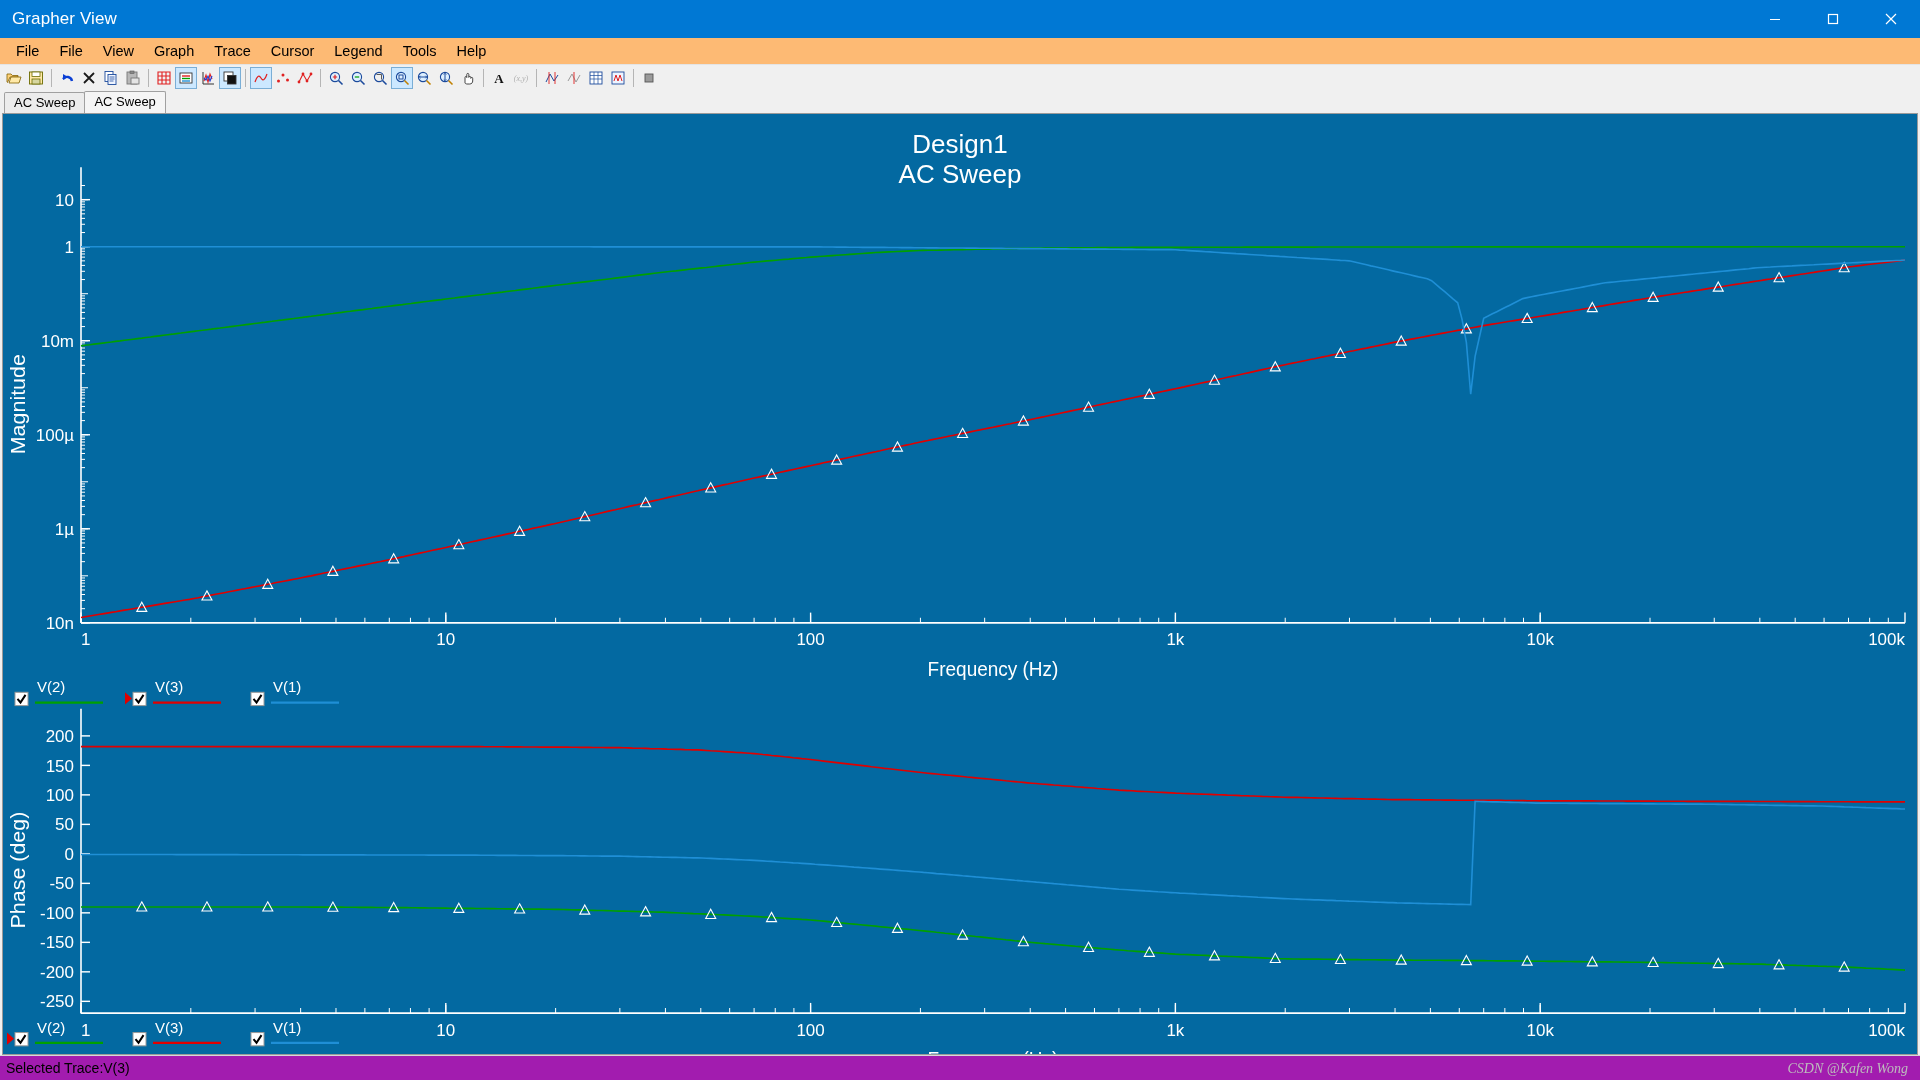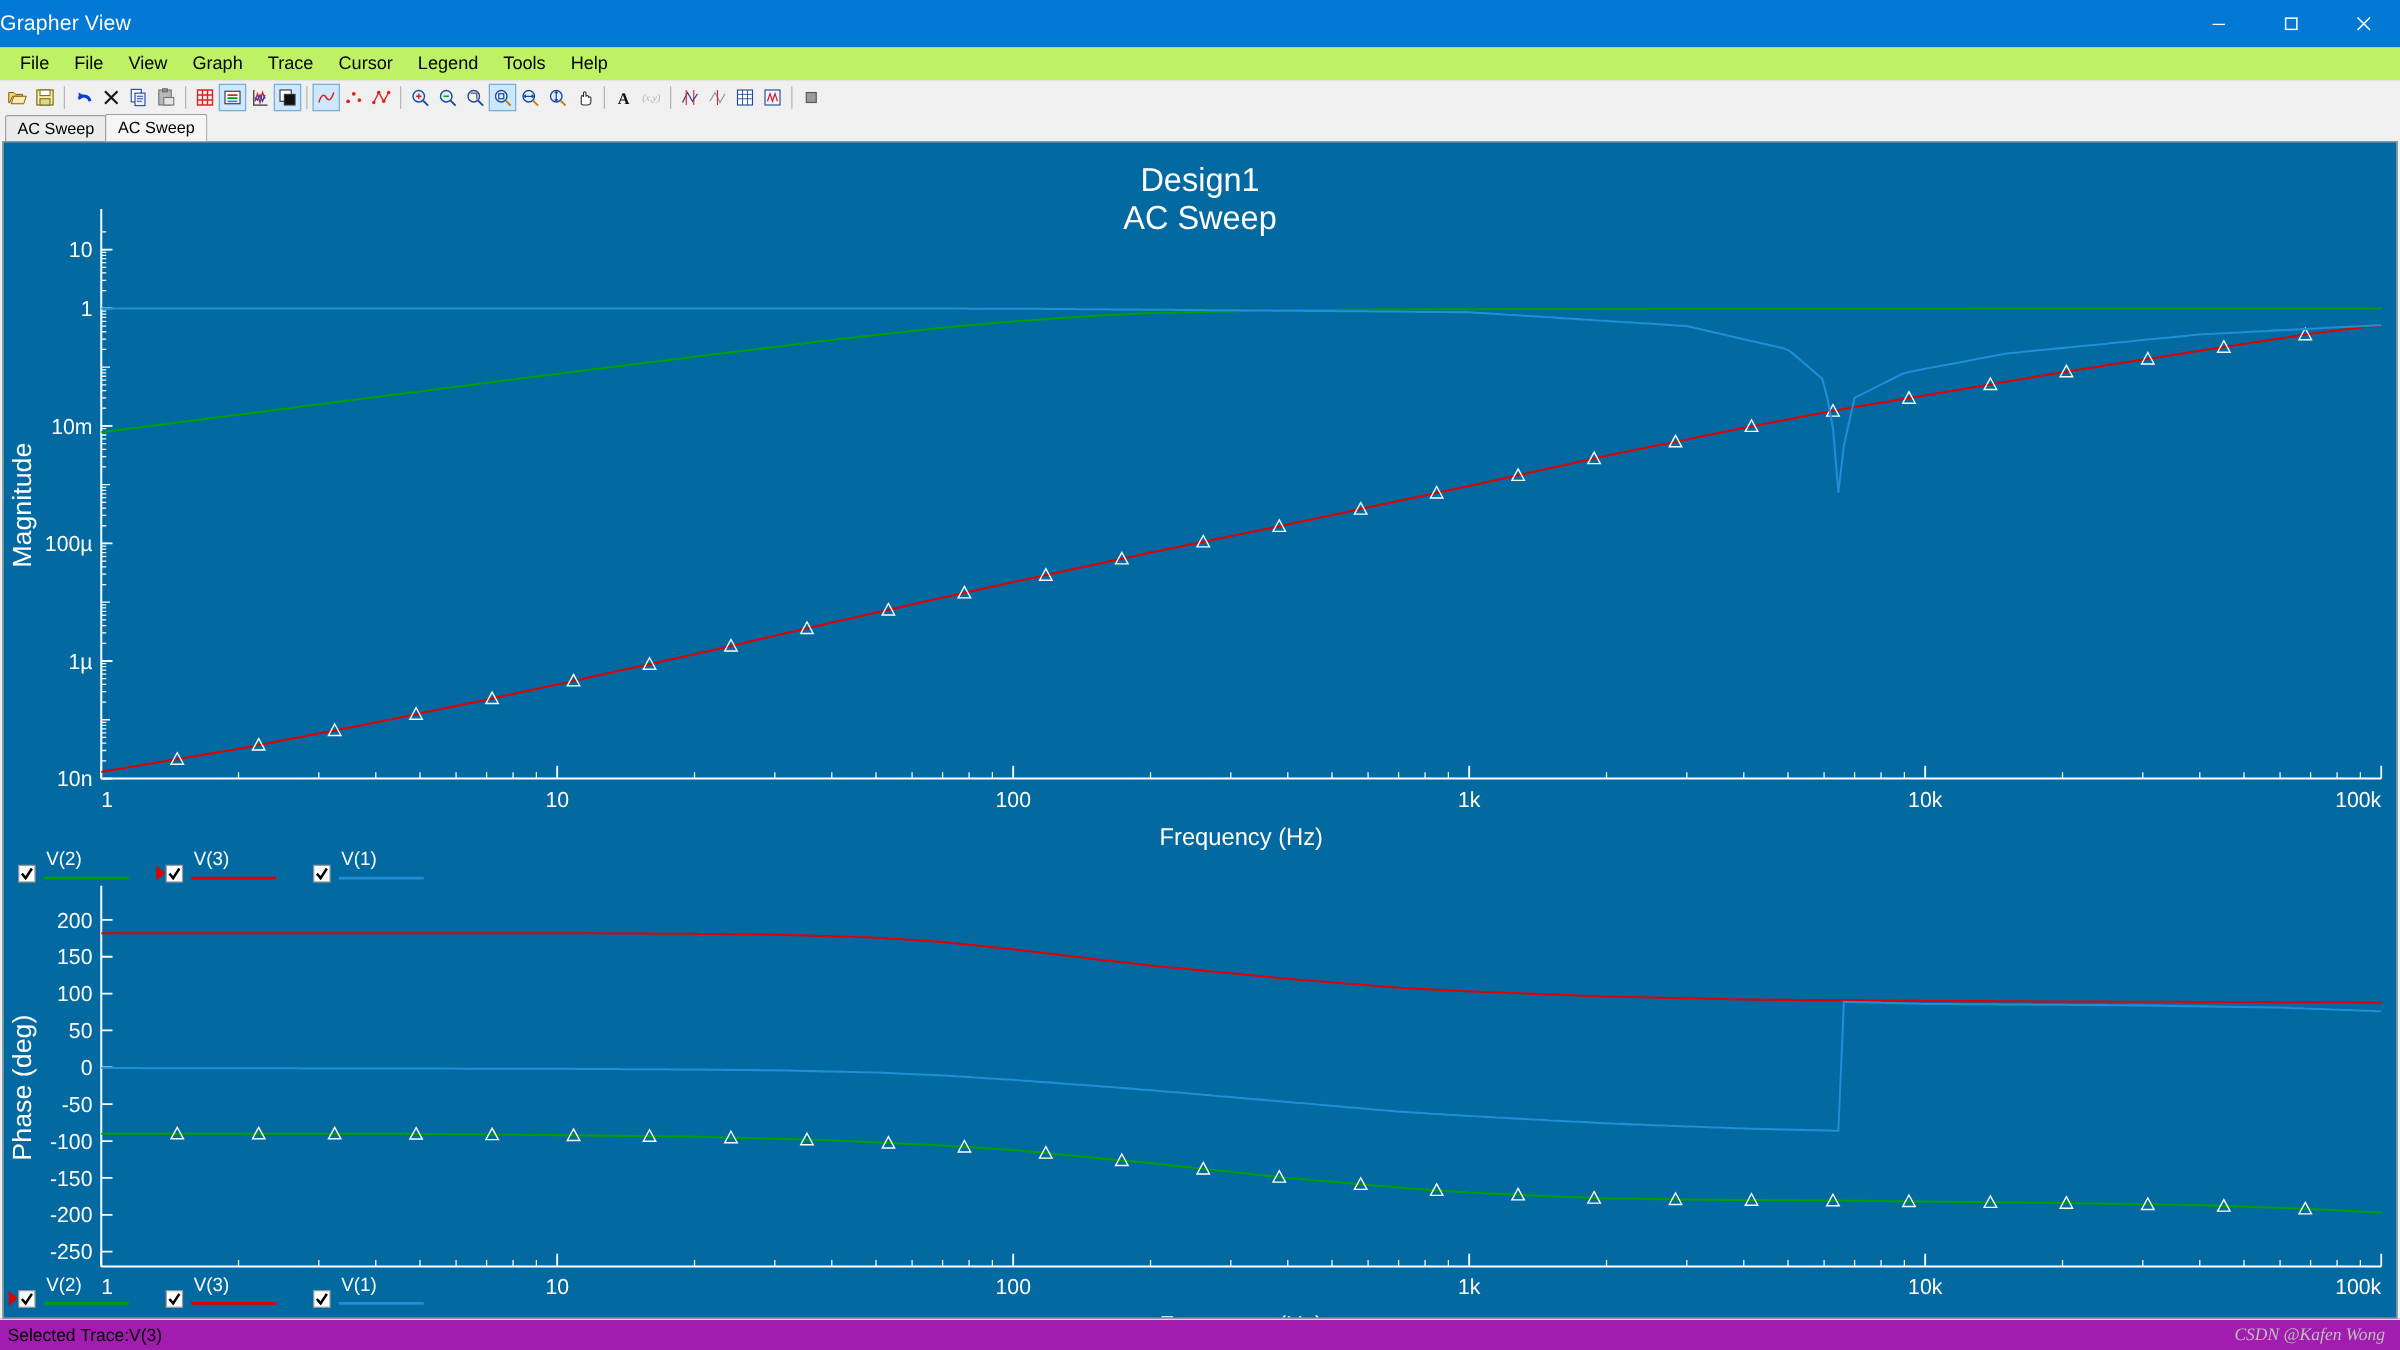--- a/index.html
+++ b/index.html
@@ -6,27 +6,27 @@
   body{
     width:1920px;height:1080px;overflow:hidden;
     font-family:"Liberation Sans", sans-serif;
     background:#f0f0f0;
     -webkit-font-smoothing:antialiased;
   }
   .app{width:1920px;height:1080px;display:flex;flex-direction:column;background:#f0f0f0;position:relative;}
 
   
   .titlebar{height:38px;background:#0078d4;display:flex;align-items:center;flex:0 0 auto;}
-  .titlebar .title{color:#fff;font-size:17px;letter-spacing:.1px;}
+  .titlebar .title{color:#fff;font-size:17px;padding-left:12px;letter-spacing:.1px;}
   .titlebar .spacer{flex:1;}
   .winbtn{width:58px;height:38px;display:flex;align-items:center;justify-content:center;color:#fff;font-size:15px;}
   .winbtn svg{display:block;}
 
   
-  .menubar{height:26px;background:#bef264;display:flex;align-items:center;padding-left:6px;flex:0 0 auto;}
+  .menubar{height:26px;background:#fdba74;display:flex;align-items:center;padding-left:6px;flex:0 0 auto;}
   .menuitem{font-size:14.5px;color:#000;padding:3px 10px;line-height:18px;}
 
   
   .toolbar{height:26px;background:#f0f0f0;border-top:1px solid #e4e4e4;display:flex;align-items:center;padding-left:3px;flex:0 0 auto;gap:0px;}
   .tb{width:22px;height:22px;display:flex;align-items:center;justify-content:center;border:1px solid transparent;box-sizing:border-box;}
   .tb svg{display:block;}
   .tb.on{background:#cce8ff;border:1px solid #7aaed6;}
   .sep{width:1px;height:18px;background:#b5b5b5;margin:0 4px;}
 
   

